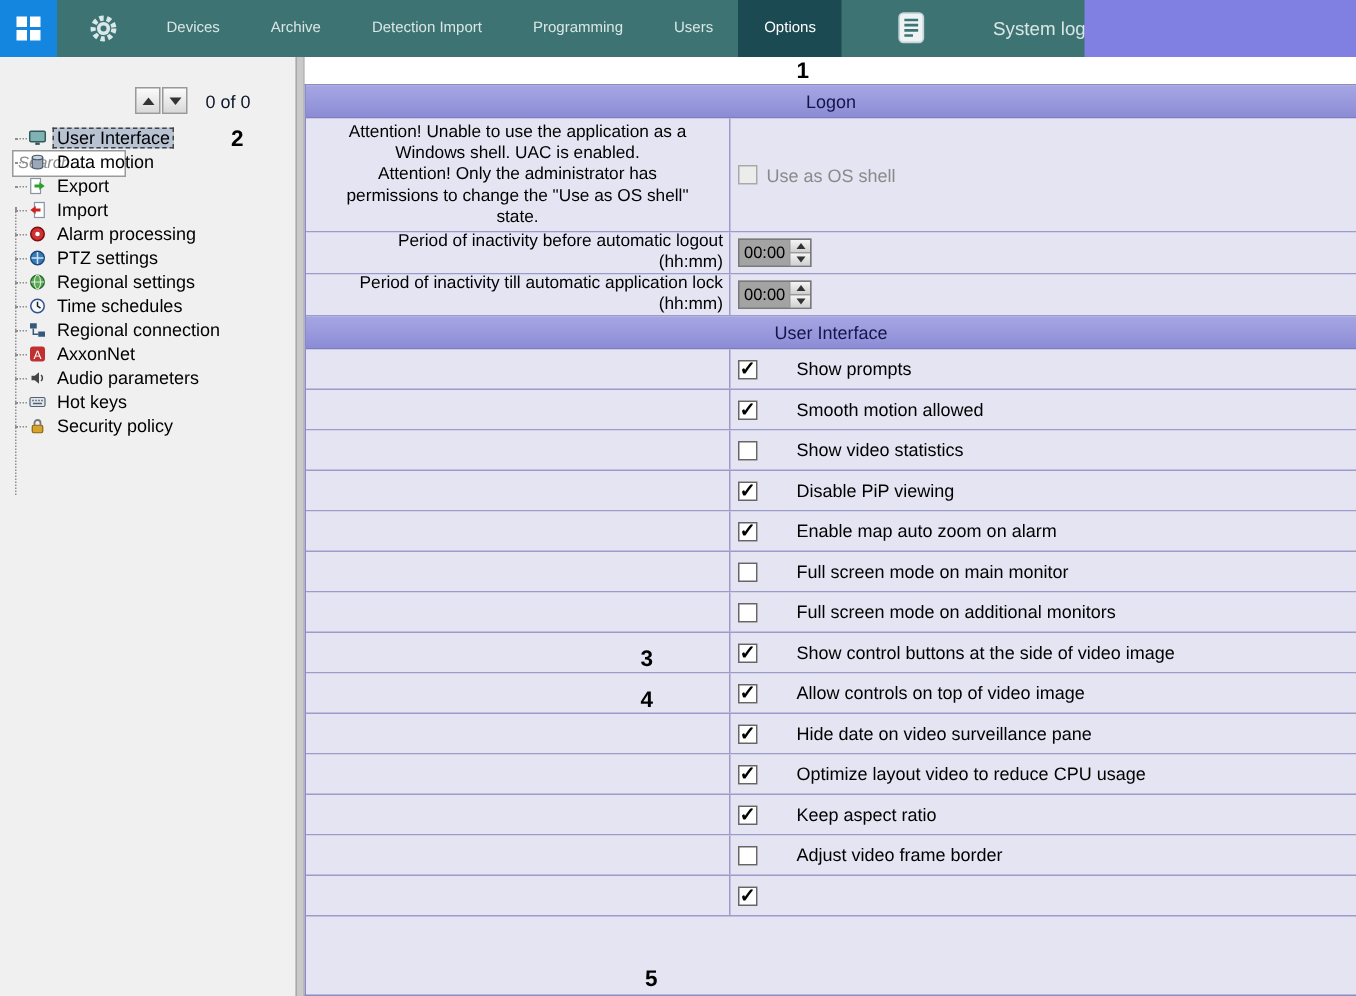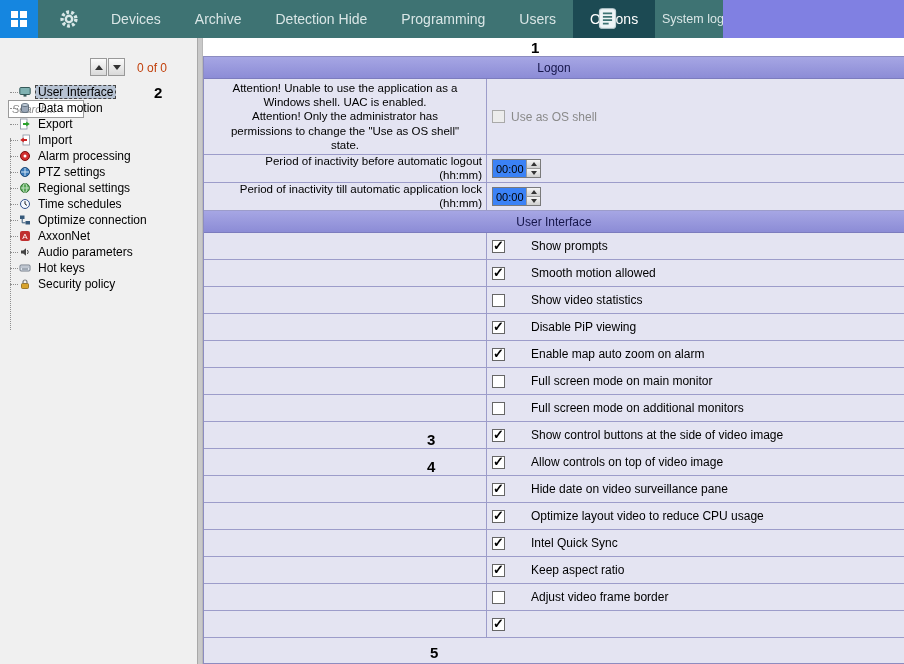--- a/index.html
+++ b/index.html
@@ -7,40 +7,40 @@
     font-family:"Liberation Sans", sans-serif; }
   .stage { position:absolute; left:0; top:0; width:904px; height:664px; }
 
   
   .topbar { position:absolute; left:0; top:0; width:904px; height:38px; background:#3e7373; }
   .app-btn { position:absolute; left:0; top:0; width:38px; height:38px; background:#1586e0;
     display:flex; align-items:center; justify-content:center; }
   .gear-btn { position:absolute; left:56px; top:8px; width:26px; height:22px;
     display:flex; align-items:center; justify-content:center; }
   .menu { position:absolute; left:94px; top:0; height:38px; display:flex; }
-  .menu-item { padding:0 17px; line-height:38px; font-size:14px; color:#d9e6e6; cursor:default; }
+  .menu-item { padding:0 17px; line-height:38px; font-size:10px; color:#d9e6e6; cursor:default; }
   .menu-item.active { background:#1c4a53; color:#ffffff; }
   .syslog-icon { position:absolute; left:596px; top:7px; }
   .syslog-label { position:absolute; left:662px; top:0; line-height:38px; font-size:12.5px; color:#d9e6e6; }
   .purple-block { position:absolute; left:723px; top:0; width:181px; height:38px; background:#8080e2; }
 
   
   .sidebar { position:absolute; left:0; top:38px; width:197px; height:626px; background:#f0f0f0; }
   .splitter { position:absolute; left:197px; top:38px; width:6px; height:626px;
     background:#c9c9c9; border-left:1px solid #a8a8a8; border-right:1px solid #b8b8b8; }
   .search-input { position:absolute; left:8px; top:20px; width:76px; height:18px;
     border:1px solid #9a9a9a; font-size:11px; padding:0 3px; color:#333;
     font-family:"Liberation Sans", sans-serif;margin-top:42px; }
   .search-input::placeholder { color:#8d8d8d; font-style:italic; }
   .sbtn { position:absolute; top:20px; width:17px; height:18px; border:1px solid #999;
     background:linear-gradient(#fbfbfb,#d9d9d9); display:flex; align-items:center; justify-content:center; }
   .sbtn.up { left:90px; } .sbtn.down { left:108px; }
   .tri-u { width:0; height:0; border-left:4px solid transparent; border-right:4px solid transparent; border-bottom:5px solid #333; }
   .tri-d { width:0; height:0; border-left:4px solid transparent; border-right:4px solid transparent; border-top:5px solid #333; }
-  .search-count { position:absolute; left:137px; top:23px; font-size:12px; color:#c2410c; }
+  .search-count { position:absolute; left:137px; top:23px; font-size:12px; color:#0f172a; }
   .tree { position:absolute; left:4px; top:46px; width:190px; }
   .tree-guide { position:absolute; left:6px; top:54px; height:192px; border-left:1px dotted #8f8f8f; }
   .tree-item { position:relative; height:16px; display:flex; align-items:center; padding-left:15px; cursor:default; }
   .tree-item::before { content:""; position:absolute; left:6px; top:8px; width:8px; border-top:1px dotted #8f8f8f; }
   .t-icon { width:12px; height:12px; margin-right:4px; flex:none; display:inline-flex; }
   .t-label { font-size:12px; color:#000; padding:0 3px; line-height:14px; white-space:nowrap; }
   .t-label.selected { background:#b7c3d3; outline:1px dashed #444; outline-offset:-1px; }
 
   
   .panel { position:absolute; left:203px; top:56px; width:701px; height:608px;
@@ -59,21 +59,21 @@
   .row.opt { height:27px; }
   .opt-label { font-size:12px; color:#000;margin-left:20px; }
   .mut-label { font-size:12px; color:#8a8a8a; }
 
   .cb { width:13px; height:13px; border:1px solid #666; background:#fff; position:relative;
     flex:none; margin-right:6px; }
   .cb.checked::after { content:"\2713"; position:absolute; left:0; top:-3px;
     font-size:13px; font-weight:bold; color:#000; }
   .cb.disabled { background:#ececec; border-color:#a9a9a9; }
 
-  .spin { display:inline-flex; height:19px; border:1px solid #7a7a7a; background:#3b82f6; }
+  .spin { display:inline-flex; height:19px; border:1px solid #7a7a7a; background:#a3a3a3; }
   .spin-val { width:33px; font-size:11px; display:flex; align-items:center; padding-left:3px; color:#000; }
   .spin-btns { width:14px; border-left:1px solid #9a9a9a; display:flex; flex-direction:column; }
   .spin-btn { flex:1; background:linear-gradient(#f5f5f5,#cfcfcf); display:flex;
     align-items:center; justify-content:center; }
   .spin-btn.top { border-bottom:1px solid #9a9a9a; }
   .mini-u { width:0; height:0; border-left:3px solid transparent; border-right:3px solid transparent; border-bottom:4px solid #333; }
   .mini-d { width:0; height:0; border-left:3px solid transparent; border-right:3px solid transparent; border-top:4px solid #333; }
 
   .ann { position:absolute; font-size:15px; font-weight:bold; color:#000; }
   #ann1 { left:531px; top:39px; } #ann2 { left:154px; top:84px; }
@@ -97,21 +97,21 @@
     <div class="gear-btn">
       <svg width="22" height="22" viewBox="0 0 20 20">
         <circle cx="10" cy="10" r="6.3" fill="none" stroke="#d9e8e8" stroke-width="3.1" stroke-dasharray="2.6 1.9"></circle>
         <circle cx="10" cy="10" r="4" fill="#d9e8e8"></circle>
         <circle cx="10" cy="10" r="1.8" fill="#3e7373"></circle>
       </svg>
     </div>
     <div class="menu">
       <div class="menu-item">Devices</div>
       <div class="menu-item">Archive</div>
-      <div class="menu-item">Detection Hide</div>
+      <div class="menu-item">Detection Import</div>
       <div class="menu-item">Programming</div>
       <div class="menu-item">Users</div>
       <div class="menu-item active">Options</div>
     </div>
     <div class="syslog-icon">
       <svg width="23" height="23" viewBox="0 0 20 20">
         <rect x="3" y="1.5" width="14" height="17" rx="2.5" fill="#eef4f6" stroke="#c5d4d8"></rect>
         <path d="M6 5.5 h8 M6 8.5 h8 M6 11.5 h8 M6 14.5 h5" stroke="#3e7373" stroke-width="1.5"></path>
       </svg>
     </div>
@@ -206,21 +206,21 @@
         <span class="t-label">Time schedules</span>
       </div>
       <div class="tree-item">
         <span class="t-icon">
           <svg width="12" height="12" viewBox="0 0 12 12">
               <rect x="1" y="1.5" width="4.5" height="3.5" fill="#35597a"></rect>
               <rect x="6.5" y="7" width="4.5" height="3.5" fill="#35597a"></rect>
               <path d="M3.2 5 V8.8 H6.5" stroke="#35597a" fill="none"></path>
             </svg>
         </span>
-        <span class="t-label">Optimize connection</span>
+        <span class="t-label">Regional connection</span>
       </div>
       <div class="tree-item">
         <span class="t-icon">
           <svg width="12" height="12" viewBox="0 0 12 12">
               <rect x="1" y="1" width="10" height="10" rx="2" fill="#c03030"></rect>
               <text x="6" y="9" font-size="8" fill="#fff" text-anchor="middle" font-family="sans-serif">A</text>
             </svg>
         </span>
         <span class="t-label">AxxonNet</span>
       </div>
@@ -383,27 +383,20 @@
       <div class="cell-l"></div>
       <div class="cell-r">
         <span class="cb checked"></span>
         <span class="opt-label">Optimize layout video to reduce CPU usage</span>
       </div>
     </div>
     <div class="row opt">
       <div class="cell-l"></div>
       <div class="cell-r">
         <span class="cb checked"></span>
-        <span class="opt-label">Intel Quick Sync</span>
-      </div>
-    </div>
-    <div class="row opt">
-      <div class="cell-l"></div>
-      <div class="cell-r">
-        <span class="cb checked"></span>
         <span class="opt-label">Keep aspect ratio</span>
       </div>
     </div>
     <div class="row opt">
       <div class="cell-l"></div>
       <div class="cell-r">
         <span class="cb"></span>
         <span class="opt-label">Adjust video frame border</span>
       </div>
     </div>

